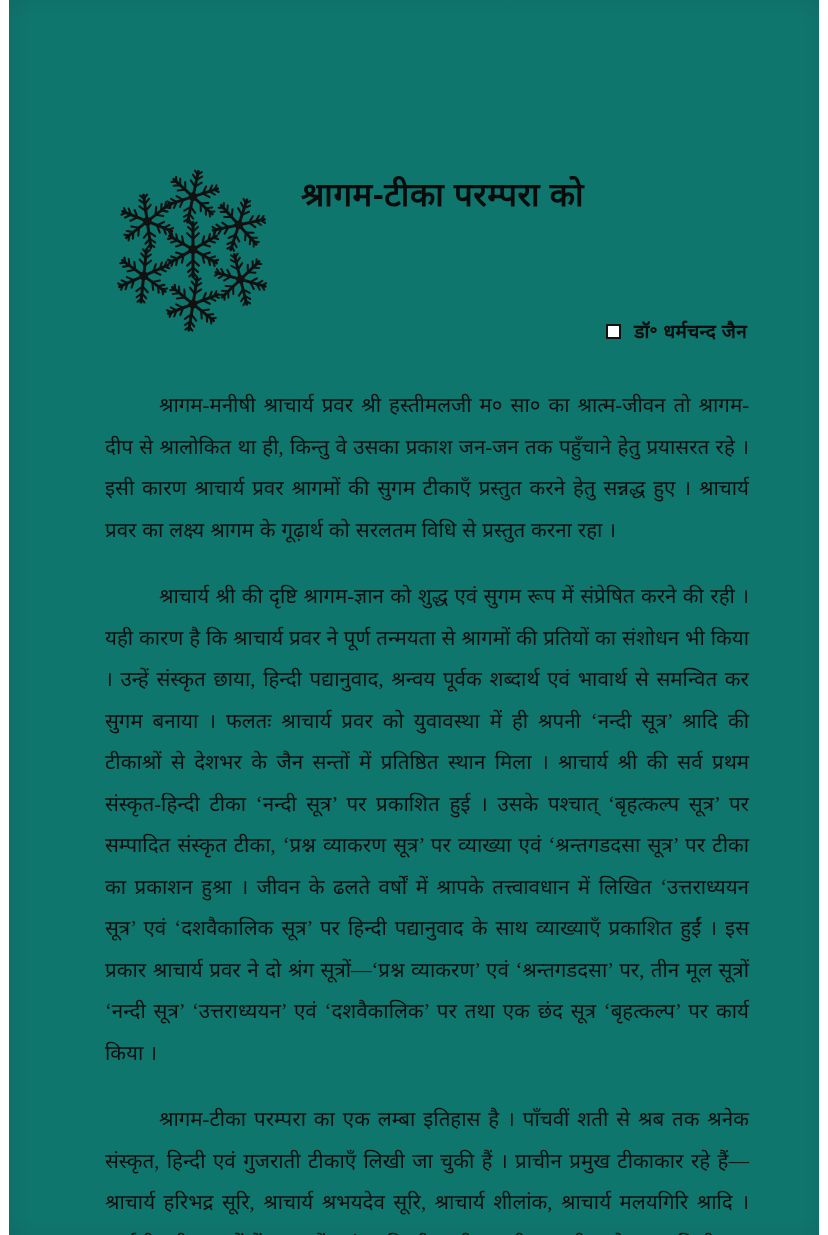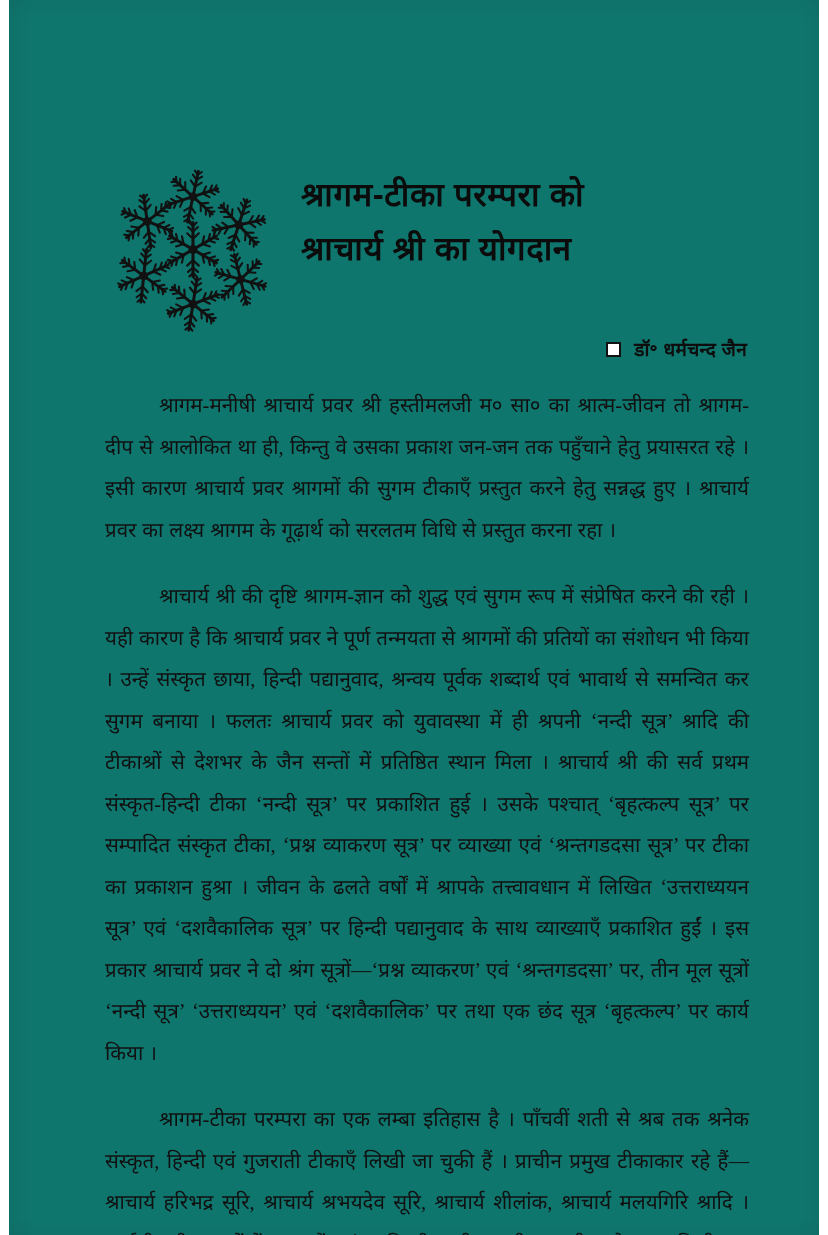--- a/index.html
+++ b/index.html
@@ -65,21 +65,21 @@
     font-size: 33px;
     line-height: 54px;
     color: #0b0b0b;
     letter-spacing: 0.5px;
     white-space: nowrap;
   }
 
   .byline {
     position: absolute;
     right: 4px;
-    top: 176px;
+    top: 158px;
     display: flex;
     align-items: center;
     gap: 13px;
     white-space: nowrap;
   }
   .byline-square {
     display: inline-block;
     width: 15px;
     height: 15px;
     border: 2px solid #111;
@@ -211,21 +211,20 @@
         <use href="#flake" x="0" y="0" transform="translate(48,64) rotate(-8) scale(1.0)"></use>
         <use href="#flake" x="0" y="0" transform="translate(152,68) rotate(18) scale(0.99)"></use>
         <use href="#flake" x="0" y="0" transform="translate(44,126) rotate(6) scale(1.0)"></use>
         <use href="#flake" x="0" y="0" transform="translate(154,130) rotate(-14) scale(0.97)"></use>
         <use href="#flake" x="0" y="0" transform="translate(100,158) rotate(9) scale(1.0)"></use>
       </svg>
     </div>
 
     <div class="title-block">
       <div class="title-line">श्रागम-टीका परम्परा को</div>
-      <div class="title-line">श्राचार्य श्री का योगदान</div>
     </div>
 
     <div class="byline">
       <span class="byline-square"></span>
       <span class="byline-name">डॉ॰ धर्मचन्द जैन</span>
     </div>
   </div>
 
   <div class="body-text">
     <p class="para">श्रागम-मनीषी श्राचार्य प्रवर श्री हस्तीमलजी म० सा० का श्रात्म-जीवन तो श्रागम-दीप से श्रालोकित था ही, किन्तु वे उसका प्रकाश जन-जन तक पहुँचाने हेतु प्रयासरत रहे । इसी कारण श्राचार्य प्रवर श्रागमों की सुगम टीकाएँ प्रस्तुत करने हेतु सन्नद्ध हुए । श्राचार्य प्रवर का लक्ष्य श्रागम के गूढ़ार्थ को सरलतम विधि से प्रस्तुत करना रहा ।</p>

